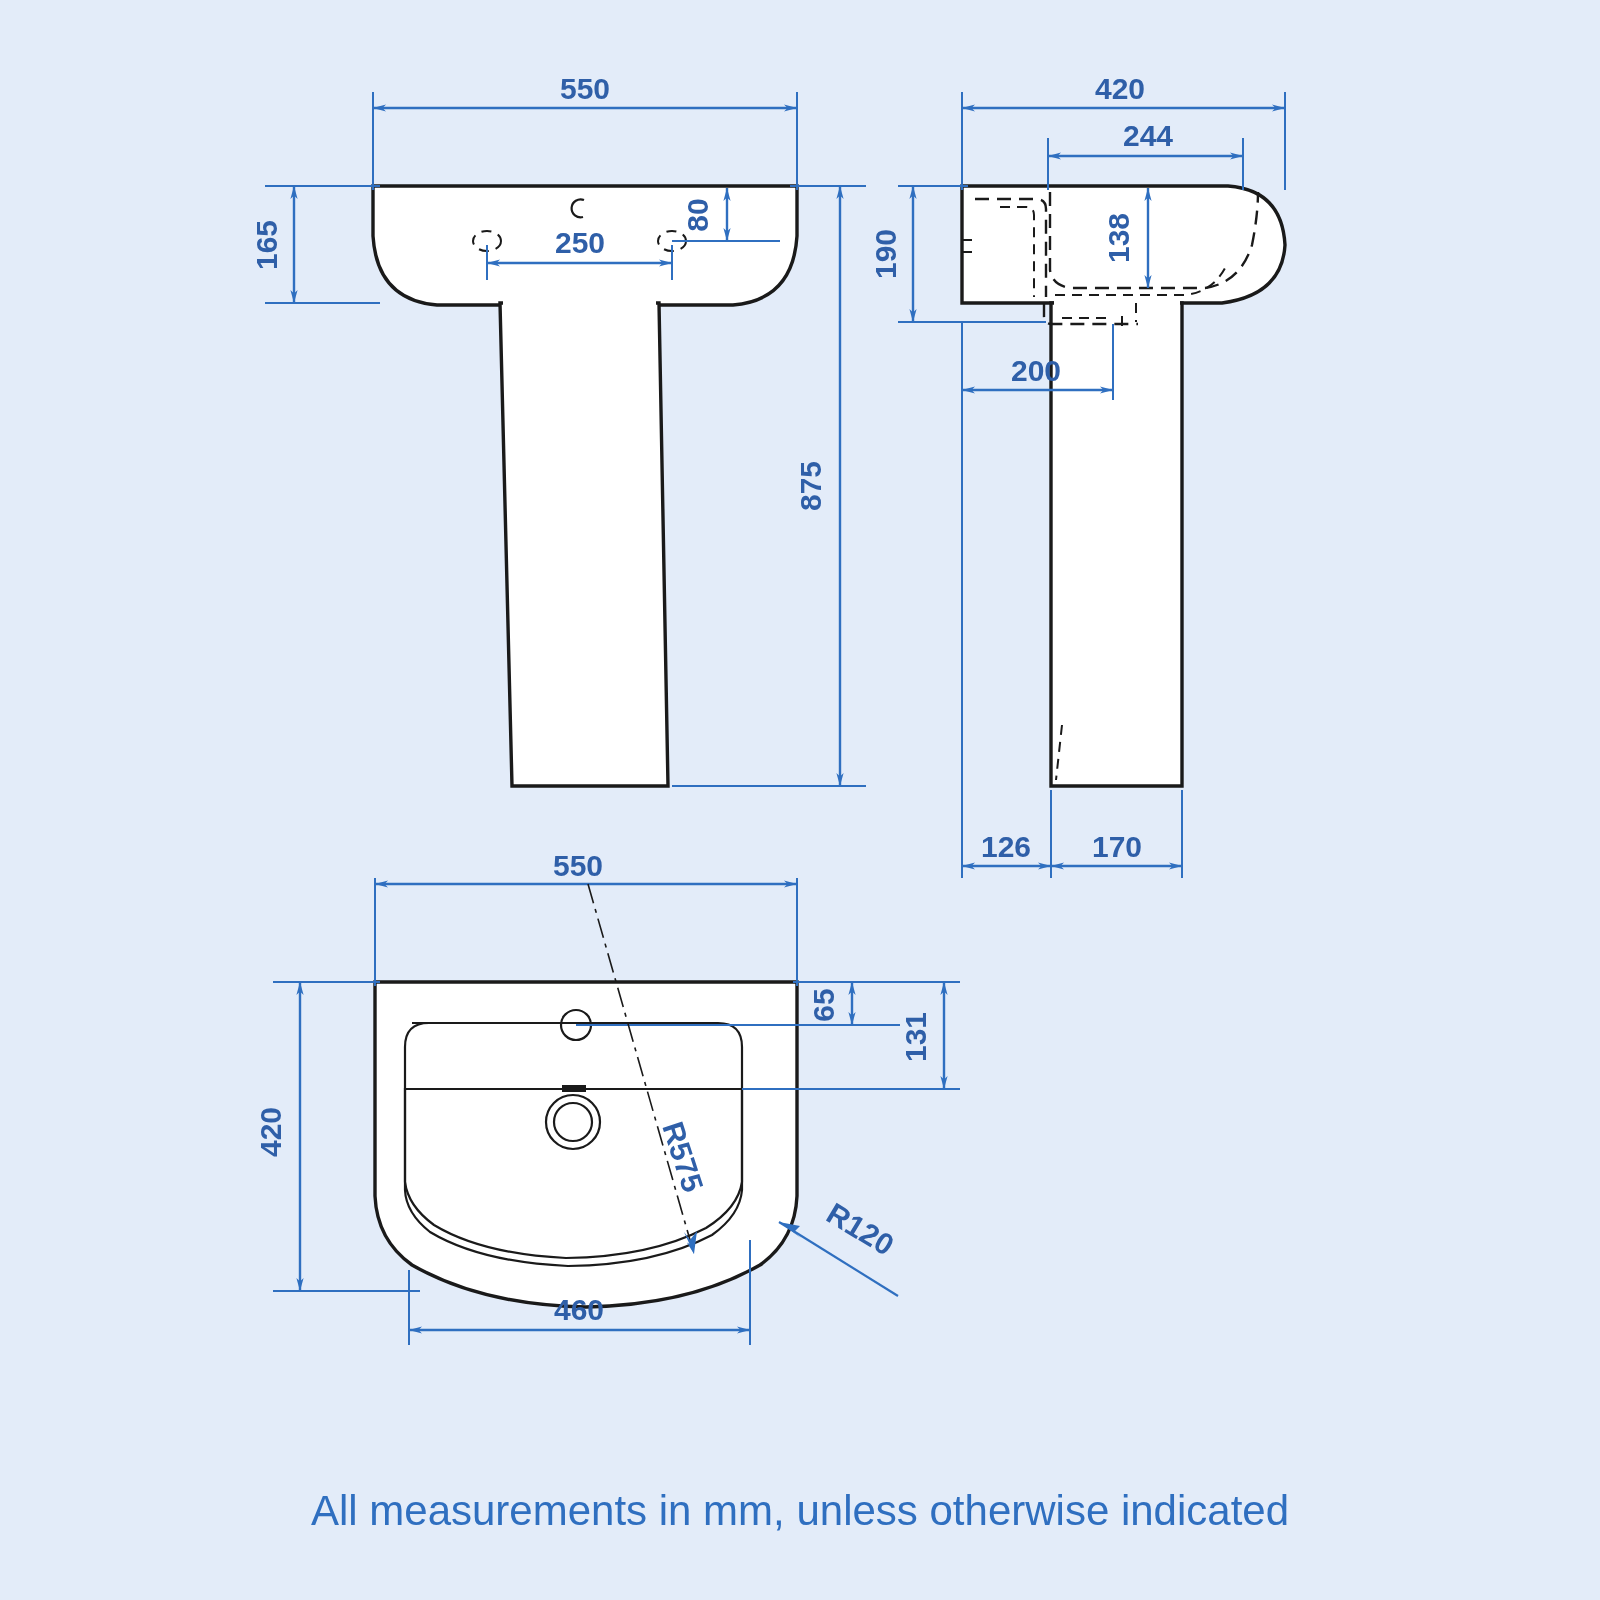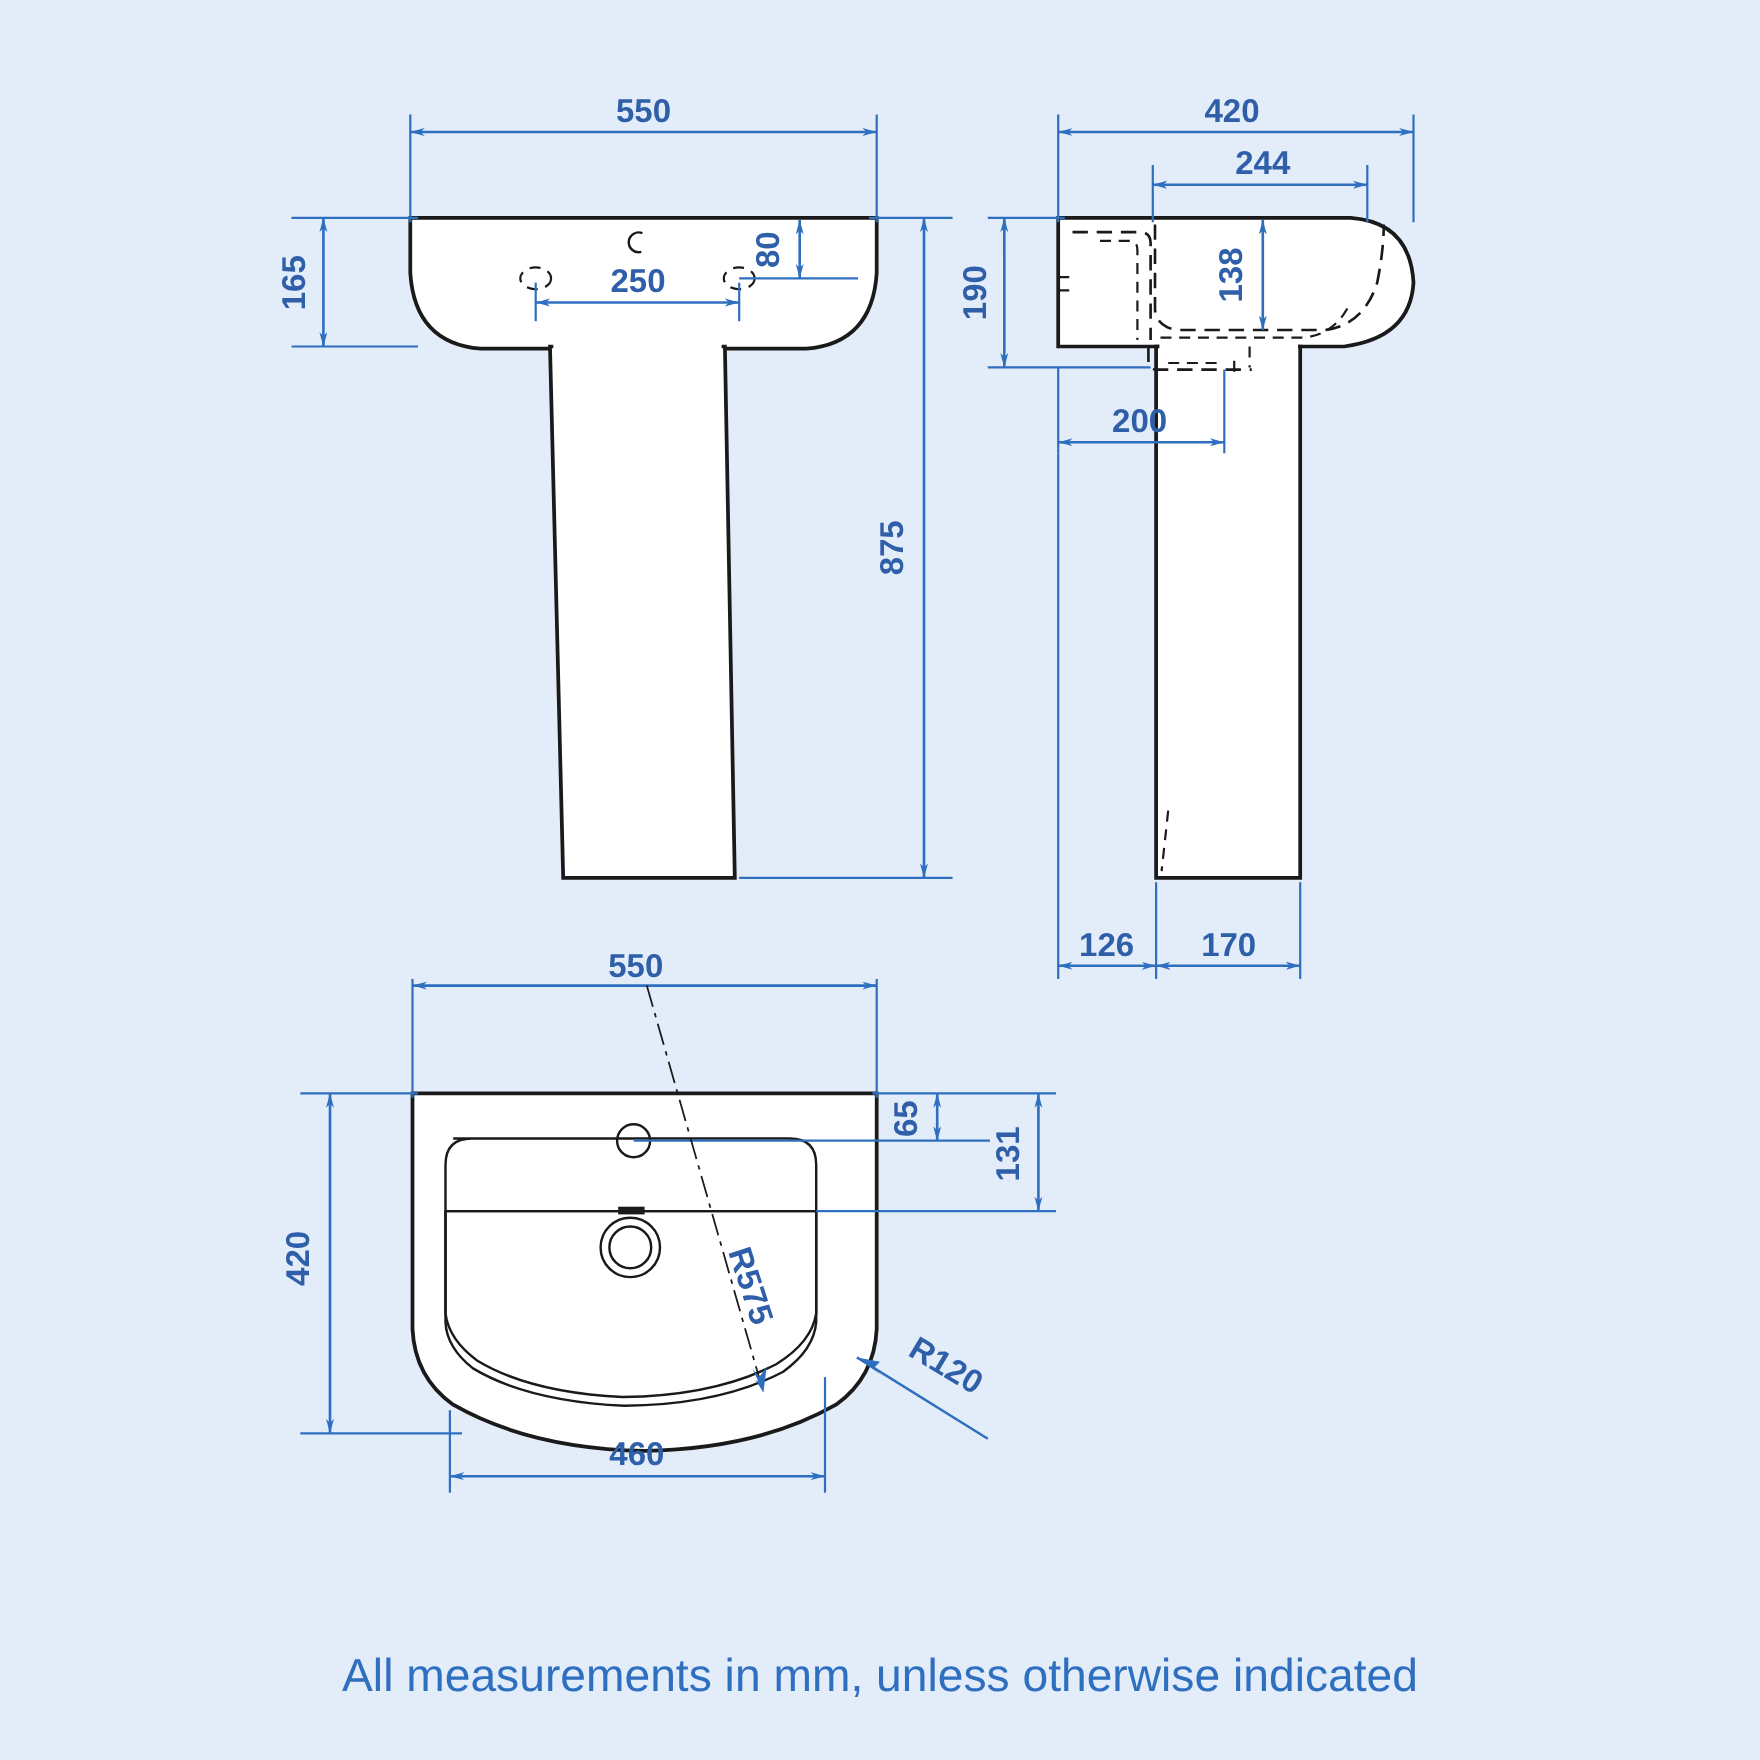--- a/index.html
+++ b/index.html
@@ -4,21 +4,21 @@
 <title>Basin Technical Drawing</title>
 <style>
   html,body{margin:0;padding:0;}
   body{
     width:1600px;height:1600px;
     background:#e3ecf9;
     font-family:"Liberation Sans", sans-serif;
     overflow:hidden;
     position:relative;
   }
-  #sheet{position:absolute;left:0;top:12px;width:1600px;height:1482px;}
+  #sheet{position:absolute;left:0;top:0;width:1600px;height:1482px;}
   svg{display:block;width:1600px;height:1600px;}
   .dimtext{
     font-family:"Liberation Sans", sans-serif;
     font-weight:700;
     fill:#2f5fa8;
     font-size:30px;
   }
   .captiontext{
     font-family:"Liberation Sans", sans-serif;
     font-weight:400;

